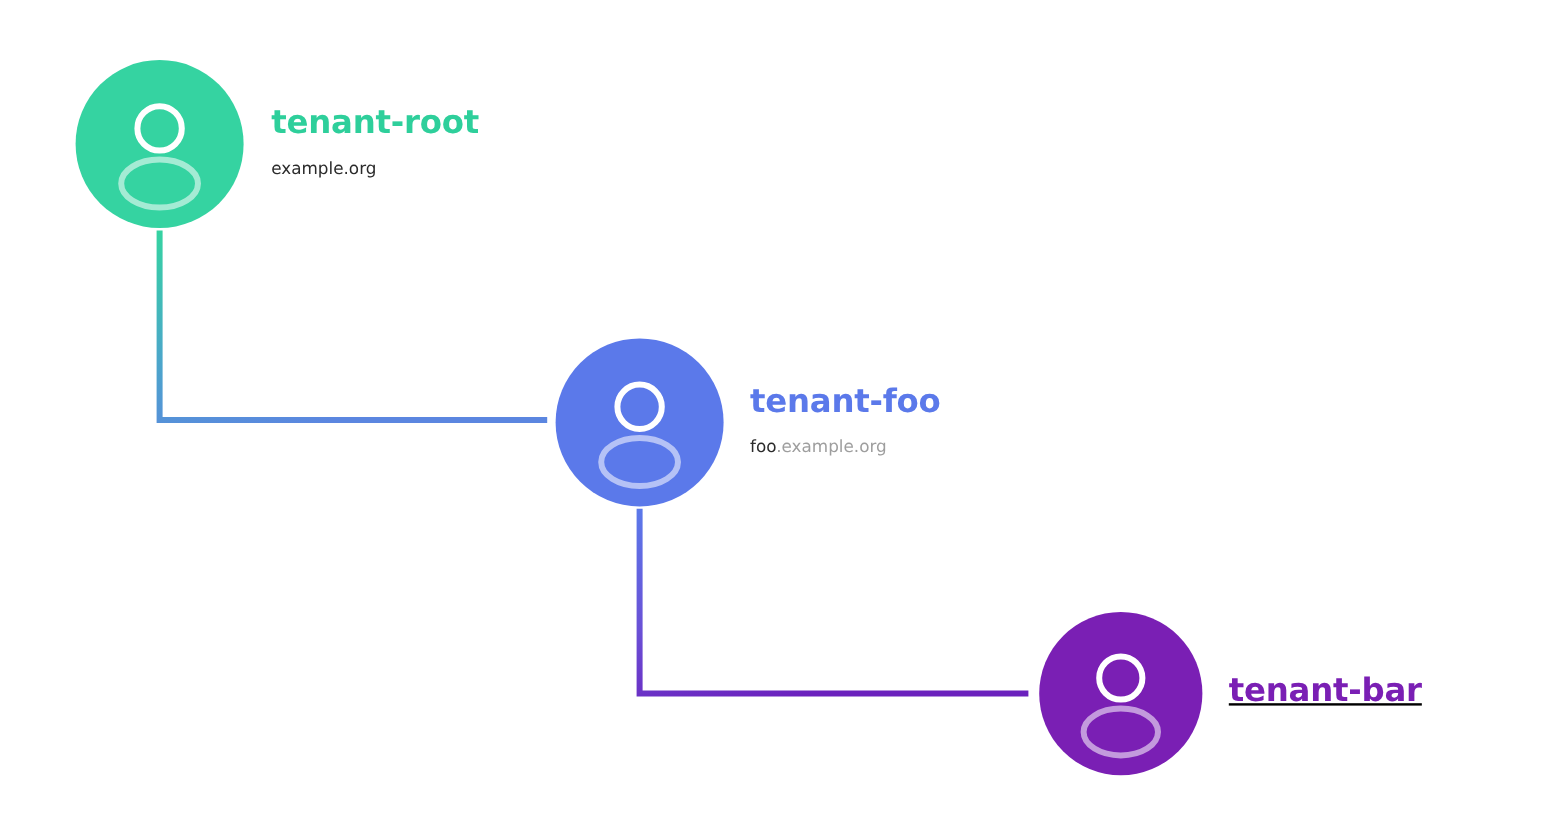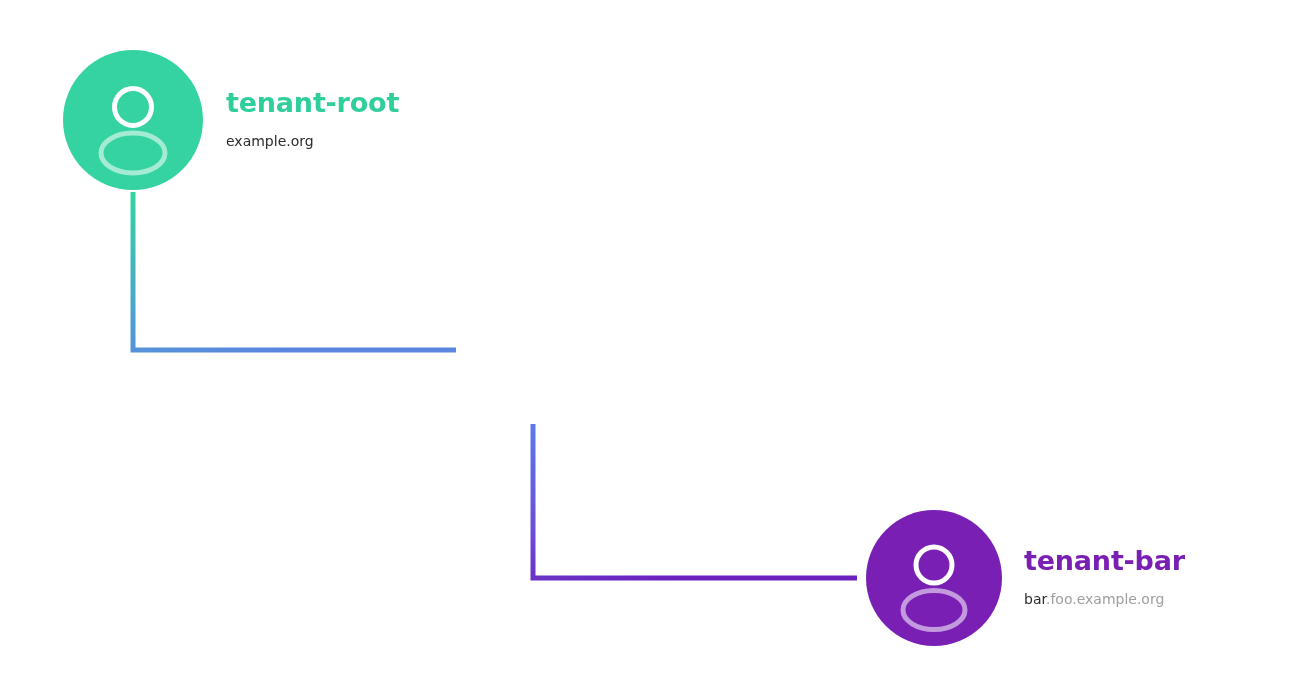--- a/index.html
+++ b/index.html
@@ -95,21 +95,21 @@
   #node-foo .node-avatar { width: 140px; height: 140px; background: #5b79ea; }
   #node-foo .node-text   { margin-left: 22px; margin-top: -4px; }
   #node-foo .node-title  { color: #5b79ea; }
 
   
   #node-bar {
     left: 866px;
     top: 510px;
   }
   #node-bar .node-avatar { width: 136px; height: 136px; background: #7a1fb4; }
-  #node-bar .node-text   { margin-left: 22px; margin-top: -4px; }
+  #node-bar .node-text   { margin-left: 22px; margin-top: -4px; text-decoration: underline; }
   #node-bar .node-title  { color: #7a1fb4; }
 </style>
 </head>
 <body>
 
 <div id="diagram-root">
 
   <svg id="connector-layer" viewBox="0 0 1300 700" width="1300" height="700" xmlns="http://www.w3.org/2000/svg">
     <defs>
       <linearGradient id="grad-root-foo" x1="0" y1="0" x2="0.45" y2="1">
@@ -137,29 +137,40 @@
       </svg>
     </div>
     <div class="node-text">
       <div class="node-title">tenant-root</div>
       <div class="node-subtitle">
         <span class="dom-strong">example.org</span>
       </div>
     </div>
   </div>
 
+  <div class="node" id="node-foo">
+    <div class="node-avatar">
+      <svg viewBox="0 0 140 140" width="140" height="140">
+        <circle cx="70" cy="57" r="18.5" fill="none" stroke="#ffffff" stroke-width="5"></circle>
+        <ellipse cx="70" cy="103" rx="32" ry="20" fill="none" stroke="#ffffff" stroke-width="5" opacity="0.55"></ellipse>
+      </svg>
+    </div>
+    <div class="node-text">
+      <div class="node-title">tenant-foo</div>
+      <div class="node-subtitle">
+        <span class="dom-strong">foo</span><span class="dom-dim">.example.org</span>
+      </div>
+    </div>
+  </div>
 
   <div class="node" id="node-bar">
     <div class="node-avatar">
       <svg viewBox="0 0 136 136" width="136" height="136">
         <circle cx="68" cy="55" r="18" fill="none" stroke="#ffffff" stroke-width="5"></circle>
         <ellipse cx="68" cy="100" rx="31" ry="19.5" fill="none" stroke="#ffffff" stroke-width="5" opacity="0.55"></ellipse>
       </svg>
     </div>
     <div class="node-text">
       <div class="node-title">tenant-bar</div>
-      <div class="node-subtitle">
-        <span class="dom-strong">bar</span><span class="dom-dim">.foo.example.org</span>
-      </div>
     </div>
   </div>
 
 </div>
 
 </body></html>

